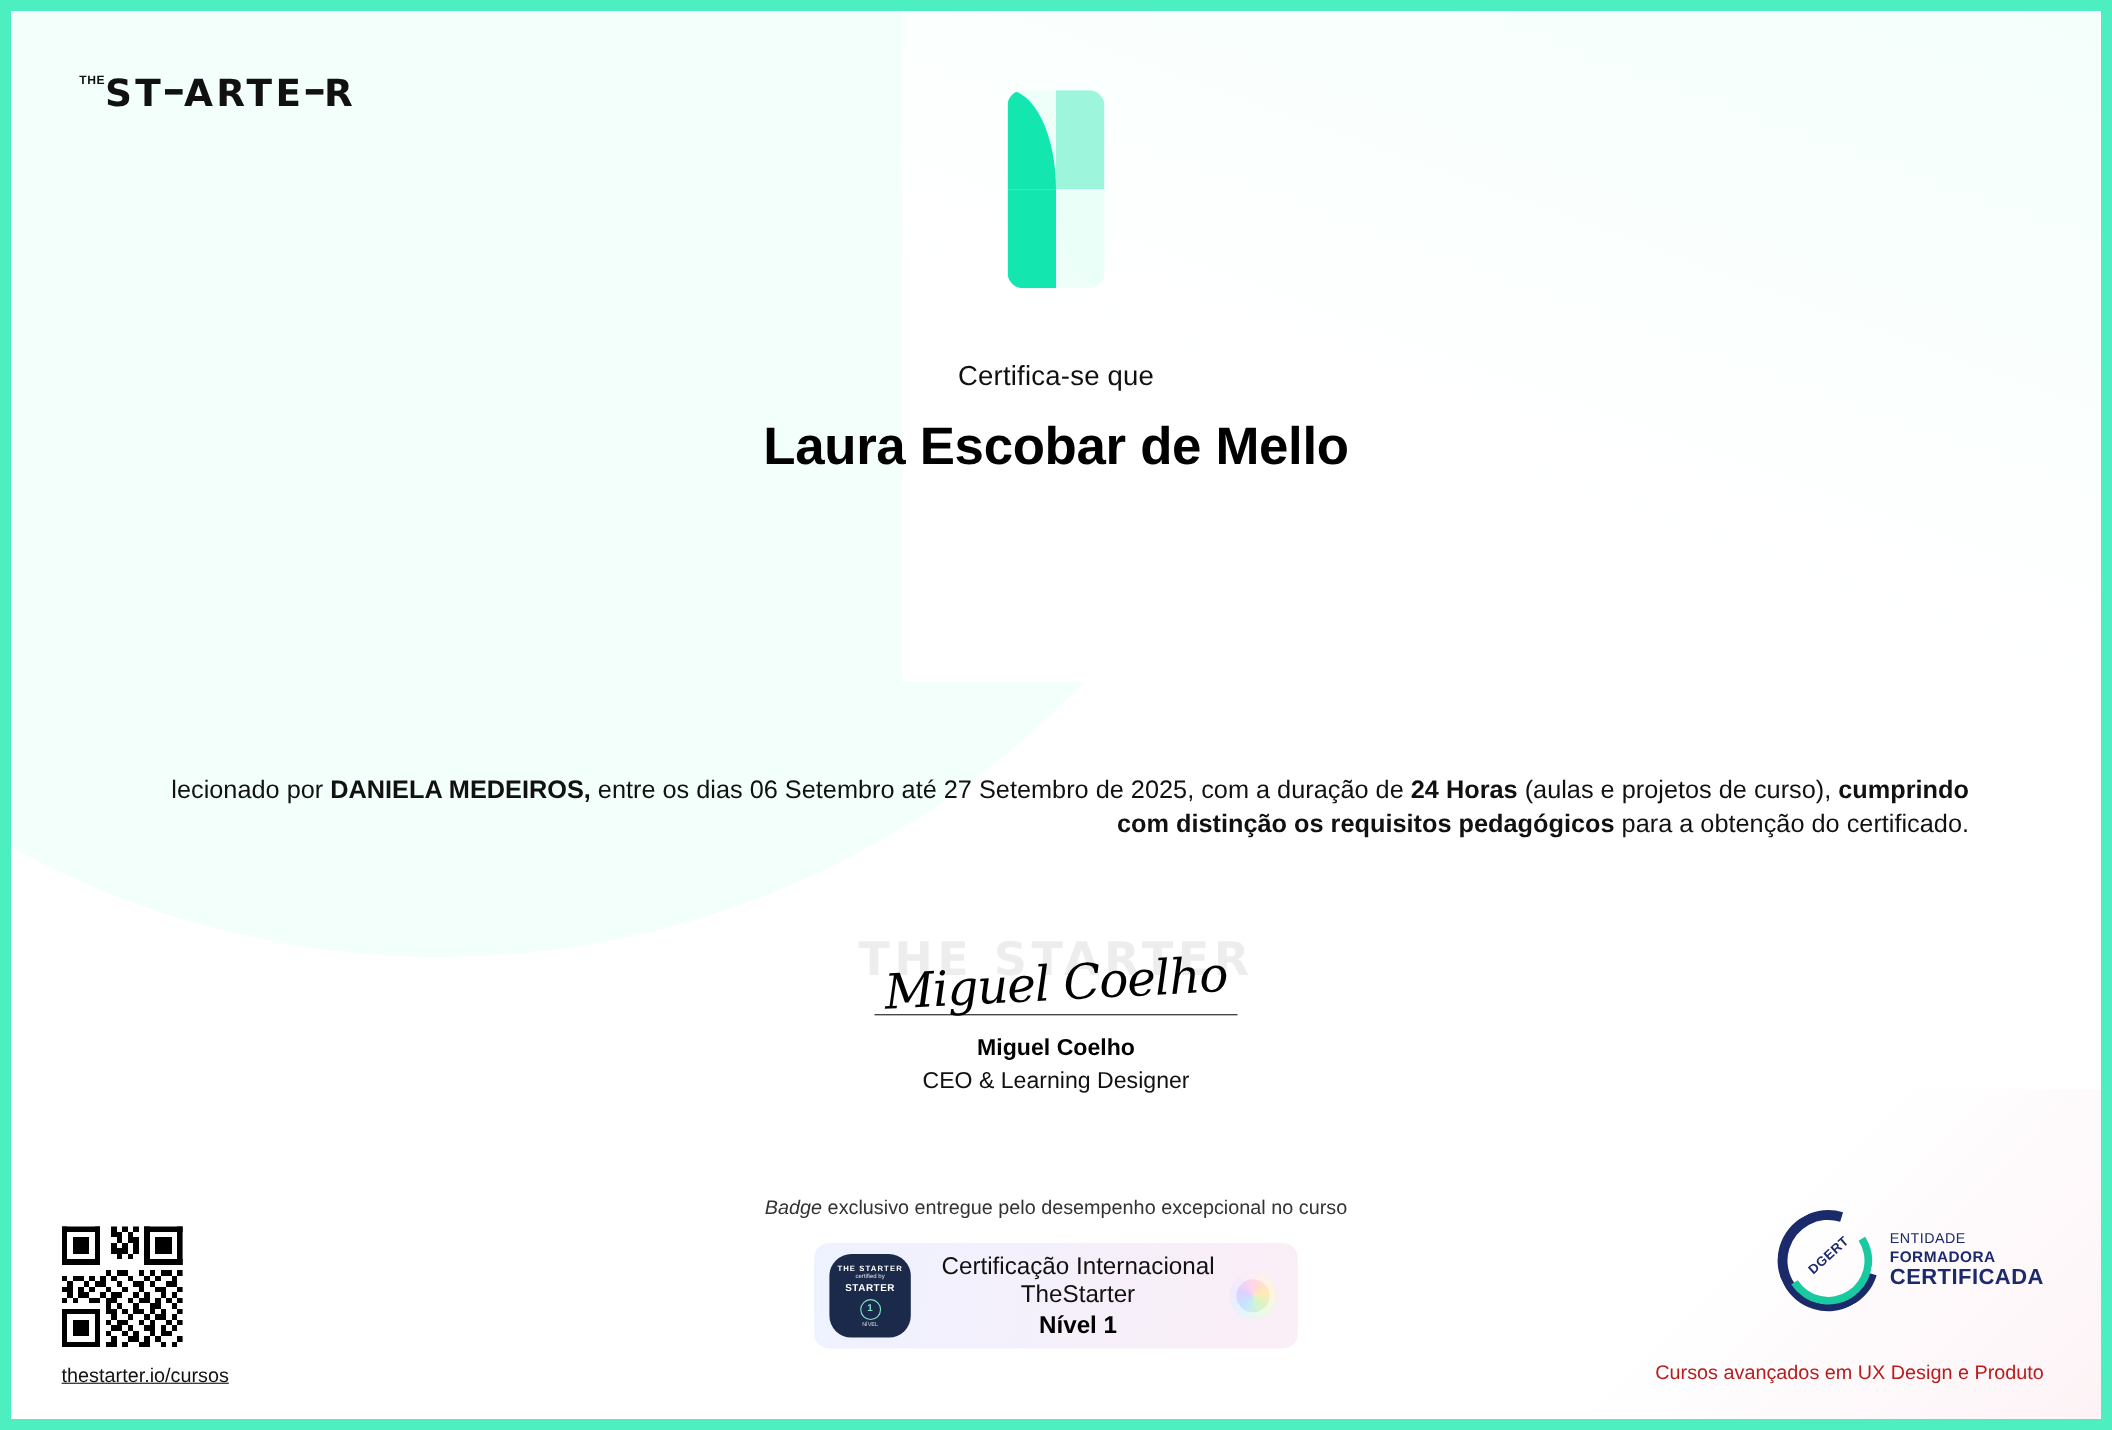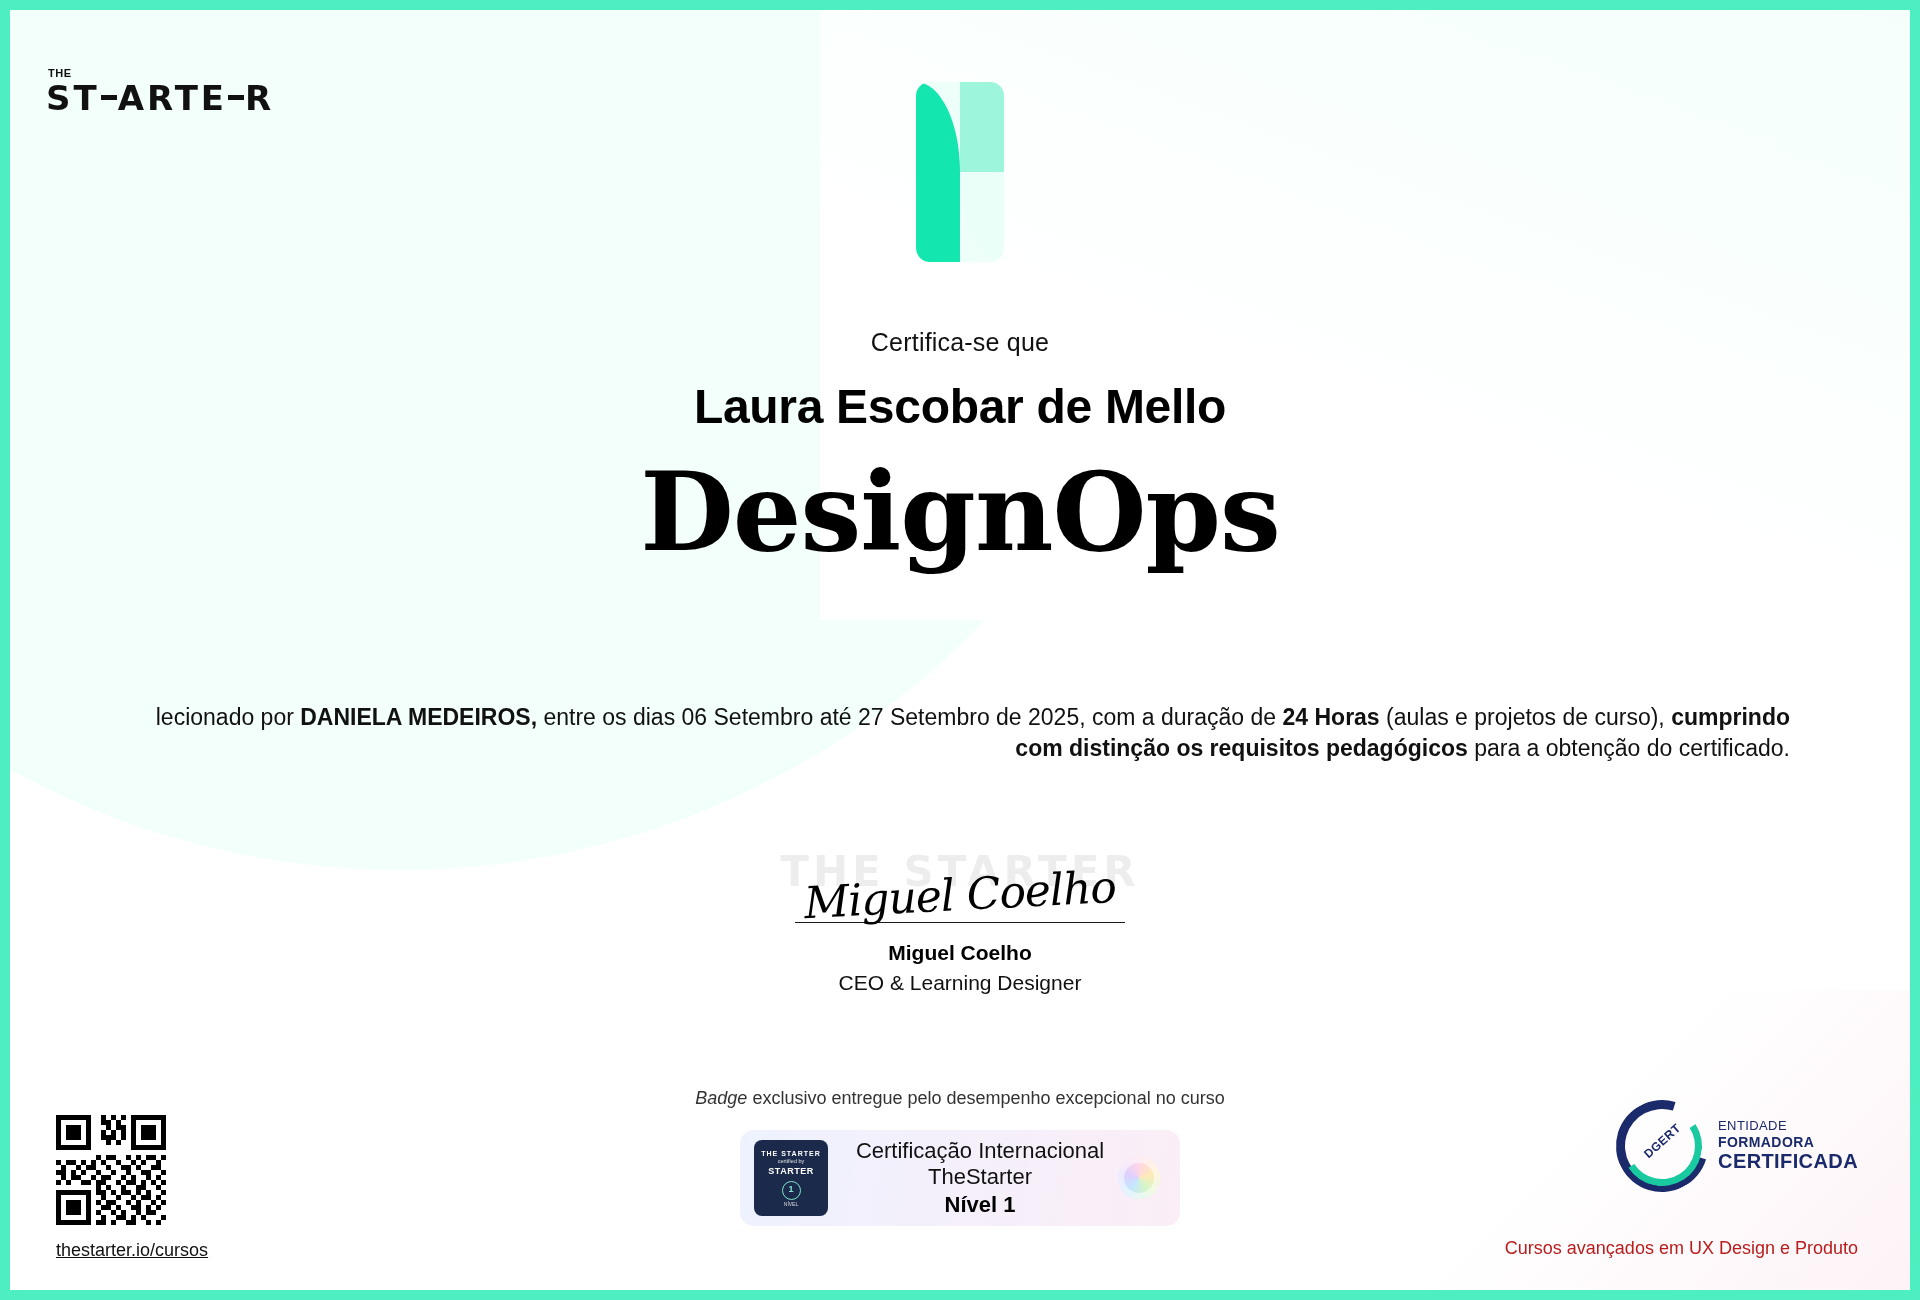--- a/index.html
+++ b/index.html
@@ -57,24 +57,24 @@
   .content {
     position: relative;
     z-index: 2;
     width: 100%;
     height: 100%;
   }
 
   
   .brand {
     position: absolute;
-    left: 36px;
+    left: 60px;
     top: 58px;
     display: flex;
-    flex-direction: column;
+    flex-direction: row;
     line-height: 1;
   }
   .brand-the {
     font-size: 11px;
     font-weight: bold;
     letter-spacing: 0.5px;
     color: #111;
     margin-bottom: 2px;
     margin-left: 2px;
   }
@@ -254,21 +254,21 @@
     border-radius: 14px;
     background: linear-gradient(100deg, #eef2ff 0%, #f4f0fb 45%, #fbeef6 100%);
     display: flex;
     align-items: center;
     padding: 0 14px;
     box-sizing: border-box;
   }
   .badge-shield {
     width: 74px;
     height: 76px;
-    border-radius: 8px;
+    border-radius: 20px;
     background: #1b2a4a;
     color: #fff;
     display: flex;
     flex-direction: column;
     align-items: center;
     justify-content: center;
     font-size: 7px;
     line-height: 1.3;
     text-align: center;
     padding: 3px 2px;
@@ -411,21 +411,20 @@
     <div class="emblem">
       <div class="q1"></div>
       <div class="q2"></div>
       <div class="q3"></div>
       <div class="q4"></div>
     </div>
 
     <div class="main-block">
       <div class="line-certifies">Certifica-se que</div>
       <div class="recipient">Laura Escobar de Mello</div>
-      <div class="course-title">DesignOps</div>
     </div>
 
     <div class="details">
       <span>lecionado por </span><b>DANIELA MEDEIROS,</b><span> entre os dias 06 Setembro até 27 Setembro de 2025, com a duração de </span><b>24 Horas</b><span> (aulas e projetos de curso), </span><b>cumprindo com distinção os requisitos pedagógicos</b><span> para a obtenção do certificado.</span>
     </div>
 
     <div class="signature-area">
       <div class="watermark">THE STARTER</div>
       <div class="sig-script">Miguel Coelho</div>
       <div class="sig-rule"></div>

